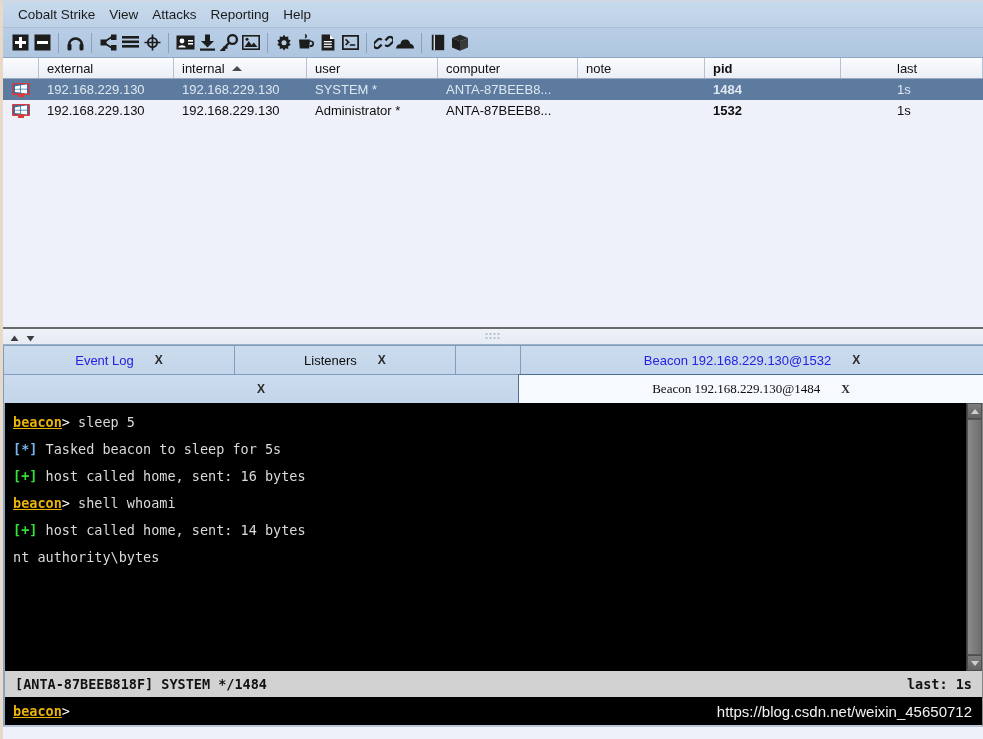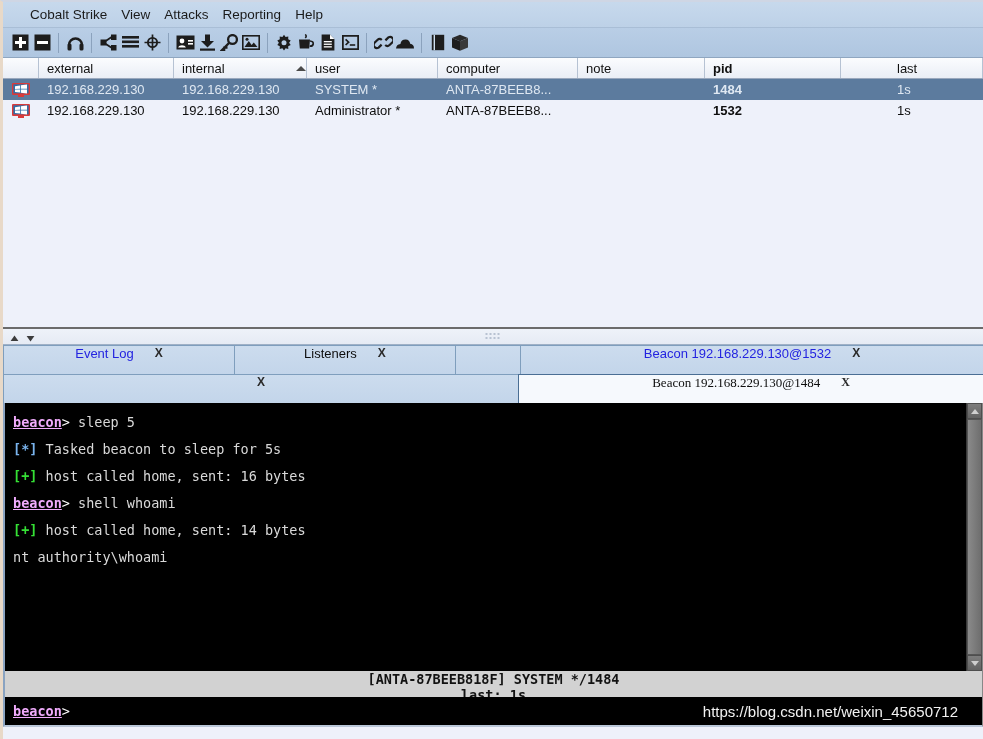--- a/index.html
+++ b/index.html
@@ -21,21 +21,21 @@
     border-top: 2px solid #cfd6e4;
     box-sizing: border-box;
   }
 
   
   .menubar {
     height: 26px;
     background: linear-gradient(to bottom, #c7d9ec 0%, #c2d5ea 50%, #bdd1e7 100%);
     display: flex;
     align-items: center;
-    padding-left: 20px;
+    padding-left: 8px;
     box-sizing: border-box;
     border-bottom: 1px solid #a9bed6;
   }
   .menu-item {
     font-size: 13.5px;
     color: #1b1b1b;
     padding: 2px 7px;
     cursor: default;
     white-space: nowrap;
   }
@@ -117,21 +117,21 @@
     color: #0e0e0e;
     padding-left: 8px;
     display: flex;
     align-items: center;
     box-sizing: border-box;
     overflow: hidden;
     white-space: nowrap;
   }
   .col-icon { width: 36px; padding-left: 0; justify-content: center; }
   .col-external { width: 135px; }
-  .col-internal { width: 133px; justify-content: space-between; }
+  .col-internal { width: 133px; }
   .col-user     { width: 131px; }
   .col-computer { width: 140px; }
   .col-note     { width: 127px; }
   .col-pid      { width: 136px; font-weight: bold; }
   .col-last     { flex: 1; margin-left: 48px; }
 
   .pc-icon { width: 22px; height: 16px; position: relative; }
 
   
   .splitter {
@@ -159,21 +159,21 @@
   .tabstrip {
     background: #e9edf5;
   }
   .tab-row {
     display: flex;
     height: 29px;
     box-sizing: border-box;
   }
   .tab {
     display: flex;
-    align-items: flex-start;
+    align-items: center;
     justify-content: center;
     gap: 21px;
     font-size: 13px;
     background: linear-gradient(to bottom,#ccdcee 0%, #c3d5ea 100%);
     border: 1px solid #7f9ebd;
     border-bottom: none;
     box-sizing: border-box;
     cursor: default;
     color: #0d0d0d;
     overflow: hidden;
@@ -206,21 +206,21 @@
     flex: 1;
     padding: 6px 0 0 8px;
     font-family: "DejaVu Sans Mono", "Liberation Mono", monospace;
     font-size: 13.5px;
     line-height: 27px;
     color: #d8d8d8;
     overflow: hidden;
     box-sizing: border-box;
   }
   .cline { white-space: pre; }
-  .c-prompt { color: #f0abfc; text-decoration: underline; font-weight: bold; }
+  .c-prompt { color: #eab308; text-decoration: underline; font-weight: bold; }
   .c-gt { color: #ffffff; }
   .c-star { color: #7ab4ee; font-weight: bold; }
   .c-plus { color: #35e035; font-weight: bold; }
   .c-txt { color: #d9d9d9; }
 
   
   .vscroll {
     width: 16px;
     background: #6d6d6d;
     border-left: 1px solid #3a3a3a;
@@ -263,39 +263,38 @@
     align-items: center;
     justify-content: space-between;
     padding: 0 10px 0 10px;
     font-family: "DejaVu Sans Mono", "Liberation Mono", monospace;
     font-size: 13.5px;
     font-weight: bold;
     color: #121212;
     box-sizing: border-box;
     border-left: 2px solid #8aa3c1;
     border-right: 1px solid #888;
-    flex-direction: column;
   }
   .inputbar {
     height: 30px;
     background: #000;
     display: flex;
     align-items: center;
     padding-left: 8px;
     font-family: "DejaVu Sans Mono", "Liberation Mono", monospace;
     font-size: 13.5px;
     box-sizing: border-box;
     border-left: 2px solid #8aa3c1;
     border-right: 1px solid #888;
     border-bottom: 2px solid #b9c6d8;
     position: relative;
   }
   .watermark {
     position: absolute;
-    right: 24px;
+    right: 10px;
     font-family: "Liberation Sans", sans-serif;
     font-size: 15px;
     color: #f2f2f2;
     font-weight: normal;
   }
   .cmd-input {
     background: transparent;
     border: none;
     outline: none;
     color: #e8e8e8;
@@ -572,21 +571,21 @@
     </div>
   </div>
 
   <div class="console-outer">
     <div class="console">
       <div class="cline"><span class="c-prompt">beacon</span><span class="c-gt">&gt;</span><span class="c-txt"> sleep 5</span></div>
       <div class="cline"><span class="c-star">[*]</span><span class="c-txt"> Tasked beacon to sleep for 5s</span></div>
       <div class="cline"><span class="c-plus">[+]</span><span class="c-txt"> host called home, sent: 16 bytes</span></div>
       <div class="cline"><span class="c-prompt">beacon</span><span class="c-gt">&gt;</span><span class="c-txt"> shell whoami</span></div>
       <div class="cline"><span class="c-plus">[+]</span><span class="c-txt"> host called home, sent: 14 bytes</span></div>
-      <div class="cline"><span class="c-txt">nt authority\whoami</span></div>
+      <div class="cline"><span class="c-txt">nt authority\bytes</span></div>
     </div>
     <div class="vscroll">
       <div class="vs-btn">
           <span class="tri-up"></span>
         </div>
       <div class="vs-track">
           <div class="vs-thumb"></div>
         </div>
       <div class="vs-btn">
           <span class="tri-dn"></span>

